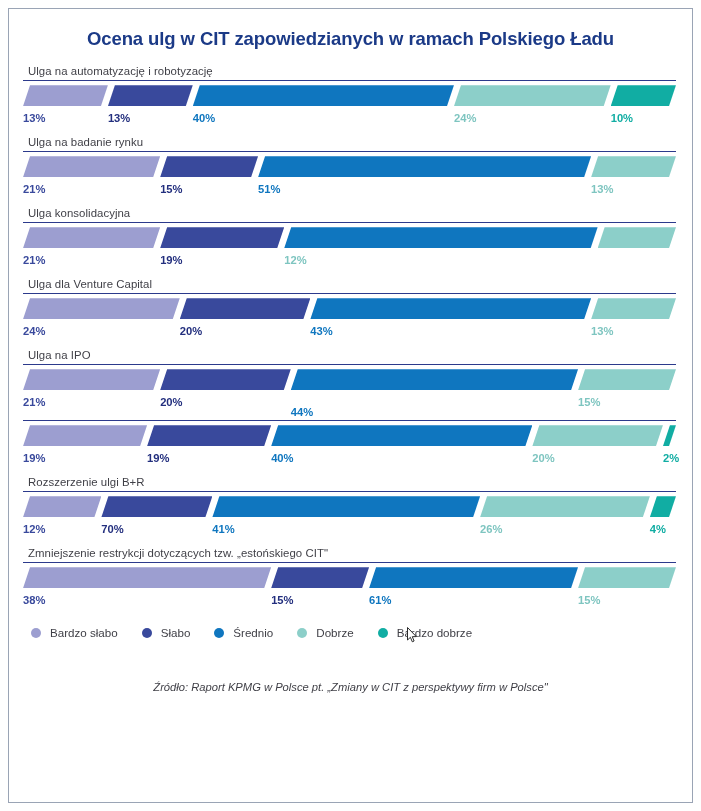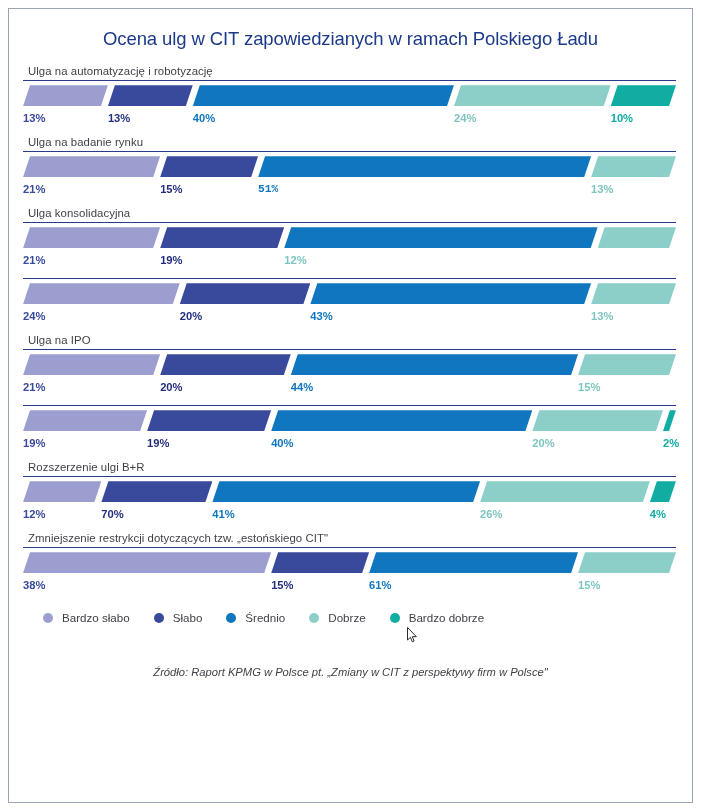--- a/index.html
+++ b/index.html
@@ -27,21 +27,21 @@
     height: 100%;
     box-sizing: border-box;
     border: 1px solid #9aa4b5;
     background: #ffffff;
     padding: 0;
   }
   .chart-title {
     text-align: center;
     color: #1b3a87;
     font-size: 18.5px;
-    font-weight: normal;
+    font-weight: bold;
     letter-spacing: -0.1px;
     margin: 20px 0 0 0;
     line-height: 1.1;
   }
   .bars-area {
     padding: 0 16px 0 14px;
     margin-top: 16px;
   }
   .group {
     margin-bottom: 10px;
@@ -88,21 +88,21 @@
   .lab {
     font-size: 11.2px;
     font-weight: bold;
     line-height: 16px;
     white-space: nowrap;
     overflow: visible;
   }
   .legend {
     display: flex;
     align-items: flex-start;
-    margin: 18px 0 0 34px;
+    margin: 18px 0 0 22px;
     gap: 0;
   }
   .legend-item {
     display: flex;
     align-items: center;
     margin-right: 24px;
   }
   .legend-dot {
     width: 10px;
     height: 10px;
@@ -183,21 +183,21 @@
               <div class="seg" title="Średnio 51%" style="flex: 0 0 51%;">
                 <div class="shape" style="background: rgb(15, 118, 191);"></div>
               </div>
               <div class="seg" title="Dobrze 13%" style="flex: 0 0 13%;">
                 <div class="shape" style="background: rgb(140, 207, 201);"></div>
               </div>
             </div>
             <div class="labels">
               <div class="lab" style="flex: 0 0 21%; color: rgb(57, 73, 156);">21%</div>
               <div class="lab" style="flex: 0 0 15%; color: rgb(35, 47, 126);">15%</div>
-              <div class="lab" style="flex: 0 0 51%; color: rgb(15, 118, 191); font-family: Liberation Mono, monospace;">51%</div>
+              <div class="lab" style="flex: 0 0 51%; color: rgb(15, 118, 191);">51%</div>
               <div class="lab" style="flex: 0 0 13%; color: rgb(126, 197, 192);">13%</div>
             </div>
           </div>
           <div class="group">
             <div class="group-label">Ulga konsolidacyjna</div>
             <div class="rule"></div>
             <div class="bar">
               <div class="seg" title="Bardzo słabo 21%" style="flex: 0 0 21%;">
                 <div class="shape" style="background: rgb(156, 158, 208); clip-path: polygon(7px 0px, 100% 0px, calc(100% - 7px) 100%, 0px 100%);"></div>
               </div>
@@ -211,20 +211,21 @@
                 <div class="shape" style="background: rgb(140, 207, 201);"></div>
               </div>
             </div>
             <div class="labels">
               <div class="lab" style="flex: 0 0 21%; color: rgb(57, 73, 156);">21%</div>
               <div class="lab" style="flex: 0 0 19%; color: rgb(35, 47, 126);">19%</div>
               <div class="lab" style="flex: 0 0 12%; color: rgb(126, 197, 192);">12%</div>
             </div>
           </div>
           <div class="group">
+            <div class="group-label">Ulga dla Venture Capital</div>
             <div class="rule"></div>
             <div class="bar">
               <div class="seg" title="Bardzo słabo 24%" style="flex: 0 0 24%;">
                 <div class="shape" style="background: rgb(156, 158, 208); clip-path: polygon(7px 0px, 100% 0px, calc(100% - 7px) 100%, 0px 100%);"></div>
               </div>
               <div class="seg" title="Słabo 20%" style="flex: 0 0 20%;">
                 <div class="shape" style="background: rgb(57, 73, 156);"></div>
               </div>
               <div class="seg" title="Średnio 43%" style="flex: 0 0 43%;">
                 <div class="shape" style="background: rgb(15, 118, 191);"></div>
@@ -253,21 +254,21 @@
               <div class="seg" title="Średnio 44%" style="flex: 0 0 44%;">
                 <div class="shape" style="background: rgb(15, 118, 191);"></div>
               </div>
               <div class="seg" title="Dobrze 15%" style="flex: 0 0 15%;">
                 <div class="shape" style="background: rgb(140, 207, 201);"></div>
               </div>
             </div>
             <div class="labels">
               <div class="lab" style="flex: 0 0 21%; color: rgb(57, 73, 156);">21%</div>
               <div class="lab" style="flex: 0 0 20%; color: rgb(35, 47, 126);">20%</div>
-              <div class="lab" style="flex: 0 0 44%; color: rgb(15, 118, 191);">44%</div>
+              <div class="lab" style="flex: 0 0 44%; color: rgb(15, 118, 191); margin-top: 10px;">44%</div>
               <div class="lab" style="flex: 0 0 15%; color: rgb(126, 197, 192);">15%</div>
             </div>
           </div>
           <div class="group">
             <div class="rule"></div>
             <div class="bar">
               <div class="seg" title="Bardzo słabo 19%" style="flex: 0 0 19%;">
                 <div class="shape" style="background: rgb(156, 158, 208); clip-path: polygon(7px 0px, 100% 0px, calc(100% - 7px) 100%, 0px 100%);"></div>
               </div>
               <div class="seg" title="Słabo 19%" style="flex: 0 0 19%;">

